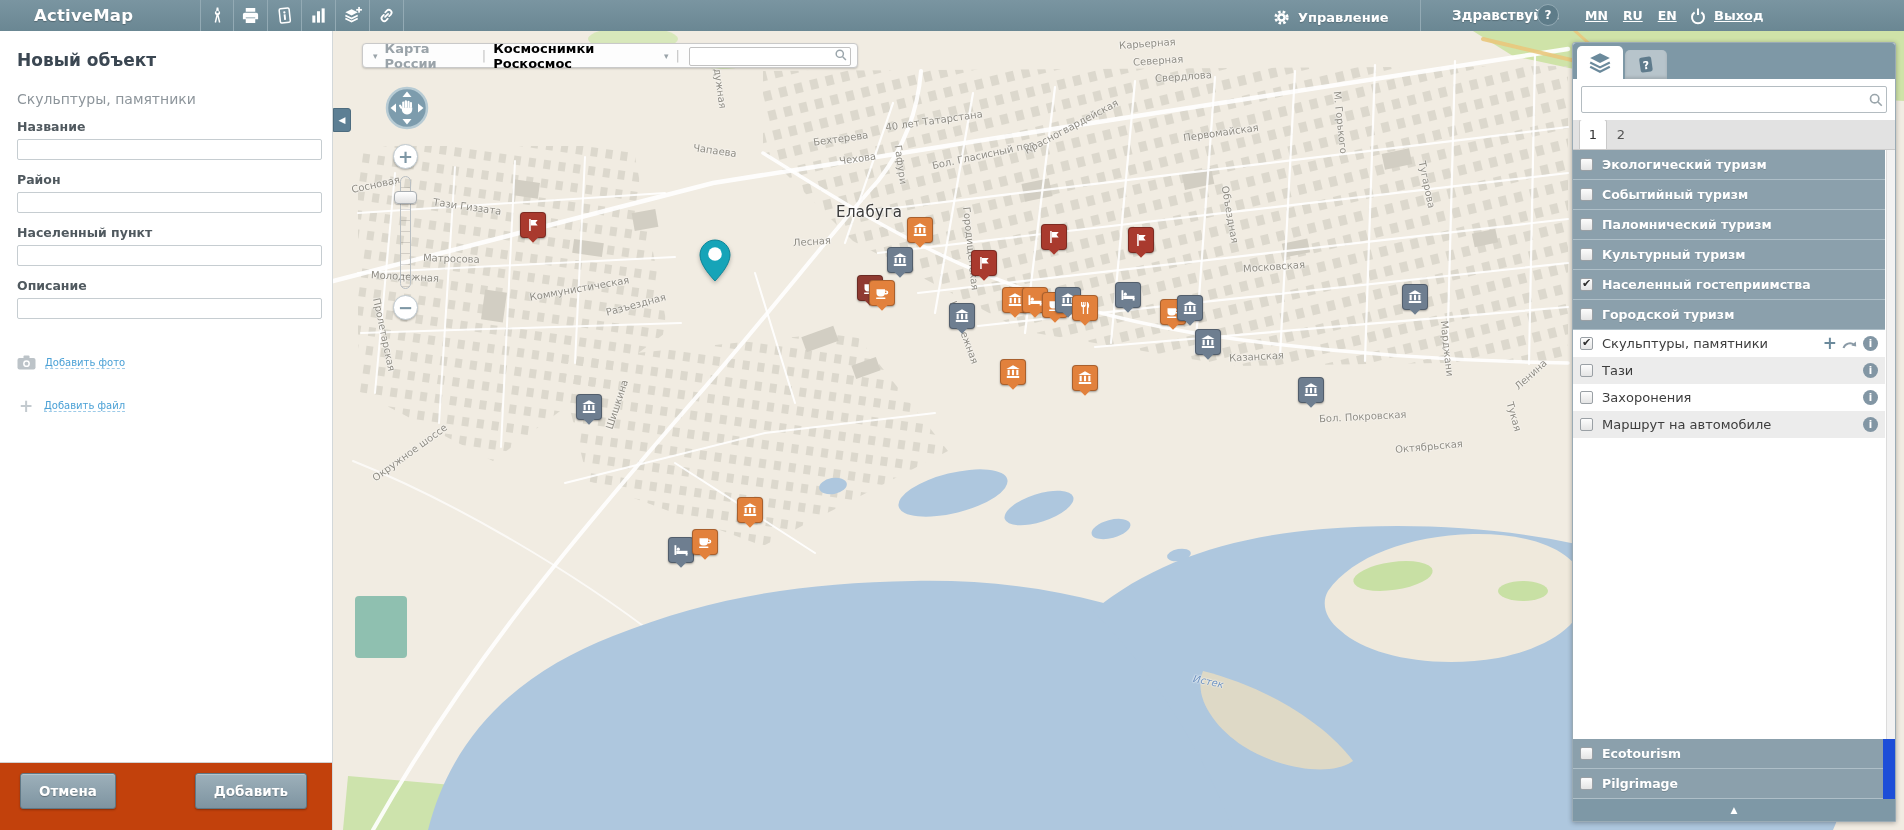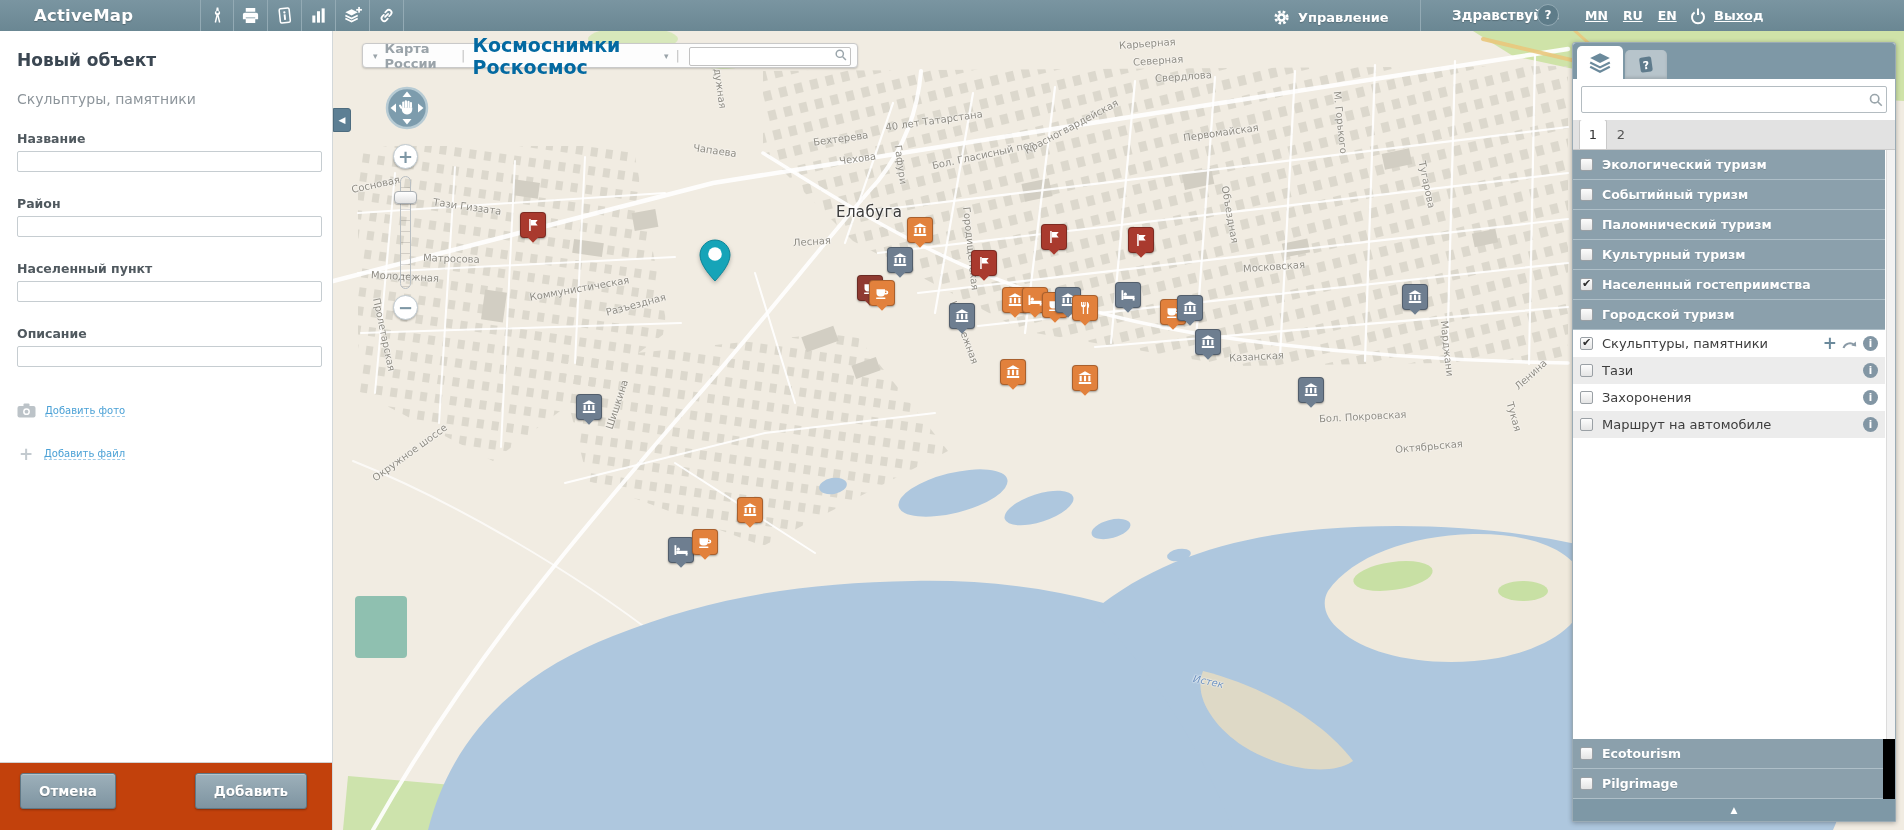--- a/index.html
+++ b/index.html
@@ -28,21 +28,21 @@
   .lang { font-size:12.5px; font-weight:bold; text-decoration:underline; cursor:pointer; }
   .hlogout { position:absolute; left:1688px; top:0; height:31px; display:flex; align-items:center; gap:6px; cursor:pointer; }
   .hlogout .txt { font-size:13px; font-weight:bold; text-decoration:underline; }
 
   
   .sidebar { position:absolute; left:0; top:31px; width:333px; height:799px; background:#fff;
     border-right:1px solid #d3d8da; z-index:40; }
   .sform { padding:19px 11px 0 17px; }
   .stitle { font-size:17px; font-weight:bold; color:#3b4752; }
   .ssub { margin-top:21px; font-size:14px; color:#8d959b; }
-  .field { margin-top:24px; }
+  .field { margin-top:12px; }
   .field:first-of-type { margin-top:28px; }
   .flabel { font-size:12.5px; font-weight:bold; color:#50595f; }
   .finput { margin-top:5px; width:305px; height:21px; border:1px solid #c6cdd1; border-radius:2px;
     font-size:13px; padding:0 5px; outline:none; background:#fff; }
   .slink-row { margin-top:36px; display:flex; align-items:center; }
   .slink-row + .slink-row { margin-top:26px; }
   .slink { color:#4ba1d6; font-size:10px; border-bottom:1px dashed #9ecbe8; cursor:pointer; }
   .cam { margin-right:9px; }
   .plusfile { width:18px; margin-right:9px; color:#c3cacf; font-size:17px; font-weight:bold; text-align:center; }
   .sfooter { position:absolute; left:0; bottom:0; width:100%; height:68px; background:#c2410c;
@@ -60,21 +60,21 @@
   .slabel.water { color:#6f93c0; font-style:italic; }
   .citylabel { position:absolute; left:503px; top:172px; font-size:15px; color:#3a3a3a; z-index:3;
     text-shadow:0 0 3px #fff,0 0 3px #fff; letter-spacing:.4px; }
 
   .crumbbar { position:absolute; left:29px; top:12px; width:496px; height:25px; background:#fdfdfd;
     border:1px solid #c9c9c9; border-radius:4px; box-shadow:0 1px 2px rgba(0,0,0,.18);
     display:flex; align-items:center; padding:0 6px 0 10px; gap:7px; z-index:10; }
   .caret { color:#9aa3a9; font-size:9px; cursor:pointer; }
   .crumb-base { color:#9aa3a9; font-size:13px; font-weight:bold; cursor:pointer; }
   .crumb-sep { color:#c4c4c4; font-size:13px; }
-  .crumb-active { color:#0369a1; font-size:19px; font-weight:bold; cursor:pointer; }
+  .crumb-active { color:#000000; font-size:13px; font-weight:bold; cursor:pointer; }
   .crumb-search { position:relative; margin-left:2px; }
   .crumb-search input { width:162px; height:19px; border:1px solid #c2c2c2; border-radius:2px;
     padding:0 20px 0 5px; font-size:12px; outline:none; background:#fff; }
   .mag { position:absolute; right:4px; top:3px; width:13px; height:13px; color:#9aa5ab; }
   .psearch .mag { right:12px; top:13px; width:15px; height:15px; }
 
   .collapse-tab { position:absolute; left:0; top:77px; width:18px; height:24px; background:#5d7f94;
     border:1px solid #4d6c7f; border-radius:0 3px 3px 0; color:#fff; font-size:9px;
     display:flex; align-items:center; justify-content:center; cursor:pointer; z-index:10; }
   .panctl { position:absolute; left:52px; top:55px; width:44px; height:44px; cursor:pointer; z-index:10; }
@@ -133,21 +133,21 @@
   .lacts .plus, .lacts .redo { display:none; }
   .lacts.show .plus { display:inline-flex; }
   .lacts.show .redo { display:inline-block; }
   .act.plus { color:#6b8a9c; font-size:17px; font-weight:bold; cursor:pointer; line-height:1; }
   .act.redo { width:16px; height:12px; cursor:pointer; }
   .act.info { width:15px; height:15px; border-radius:50%; background:#8296a4; color:#fff; font-size:10px;
     font-weight:bold; display:inline-flex; align-items:center; justify-content:center; cursor:pointer; }
   .cb { width:13px; height:13px; background:linear-gradient(#fdfdfd,#e4e4e4); border:1px solid #9aa0a5;
     border-radius:2px; position:relative; cursor:pointer; flex:0 0 13px; }
   .cb.checked::after { content:"\2714"; position:absolute; left:1px; top:-2px; font-size:11px; color:#2e2e2e; }
-  .pbottom { background:#000000; padding-right:12px; position:relative; }
+  .pbottom { background:#1d4ed8; padding-right:12px; position:relative; }
   .pfoot { height:22px; background:#7e98a6; display:flex; align-items:center; justify-content:center; cursor:pointer; }
   .pfoot .tri { color:#fff; font-size:9px; }
 </style>
 </head>
 <body>
 
 <svg width="0" height="0" style="position:absolute">
   <defs>
     <symbol id="hi-measure" viewBox="0 0 20 20">
         <path fill="#fff" d="M9.1 1.5h1.8l.5 3.4a2.5 2.5 0 0 1-.2 4.6l1.8 7.6-1.5.6-1.5-6.6-1.5 6.6-1.5-.6 1.8-7.6a2.5 2.5 0 0 1-.2-4.6zM10 5a1.3 1.3 0 1 0 0 2.6A1.3 1.3 0 0 0 10 5z"></path>

